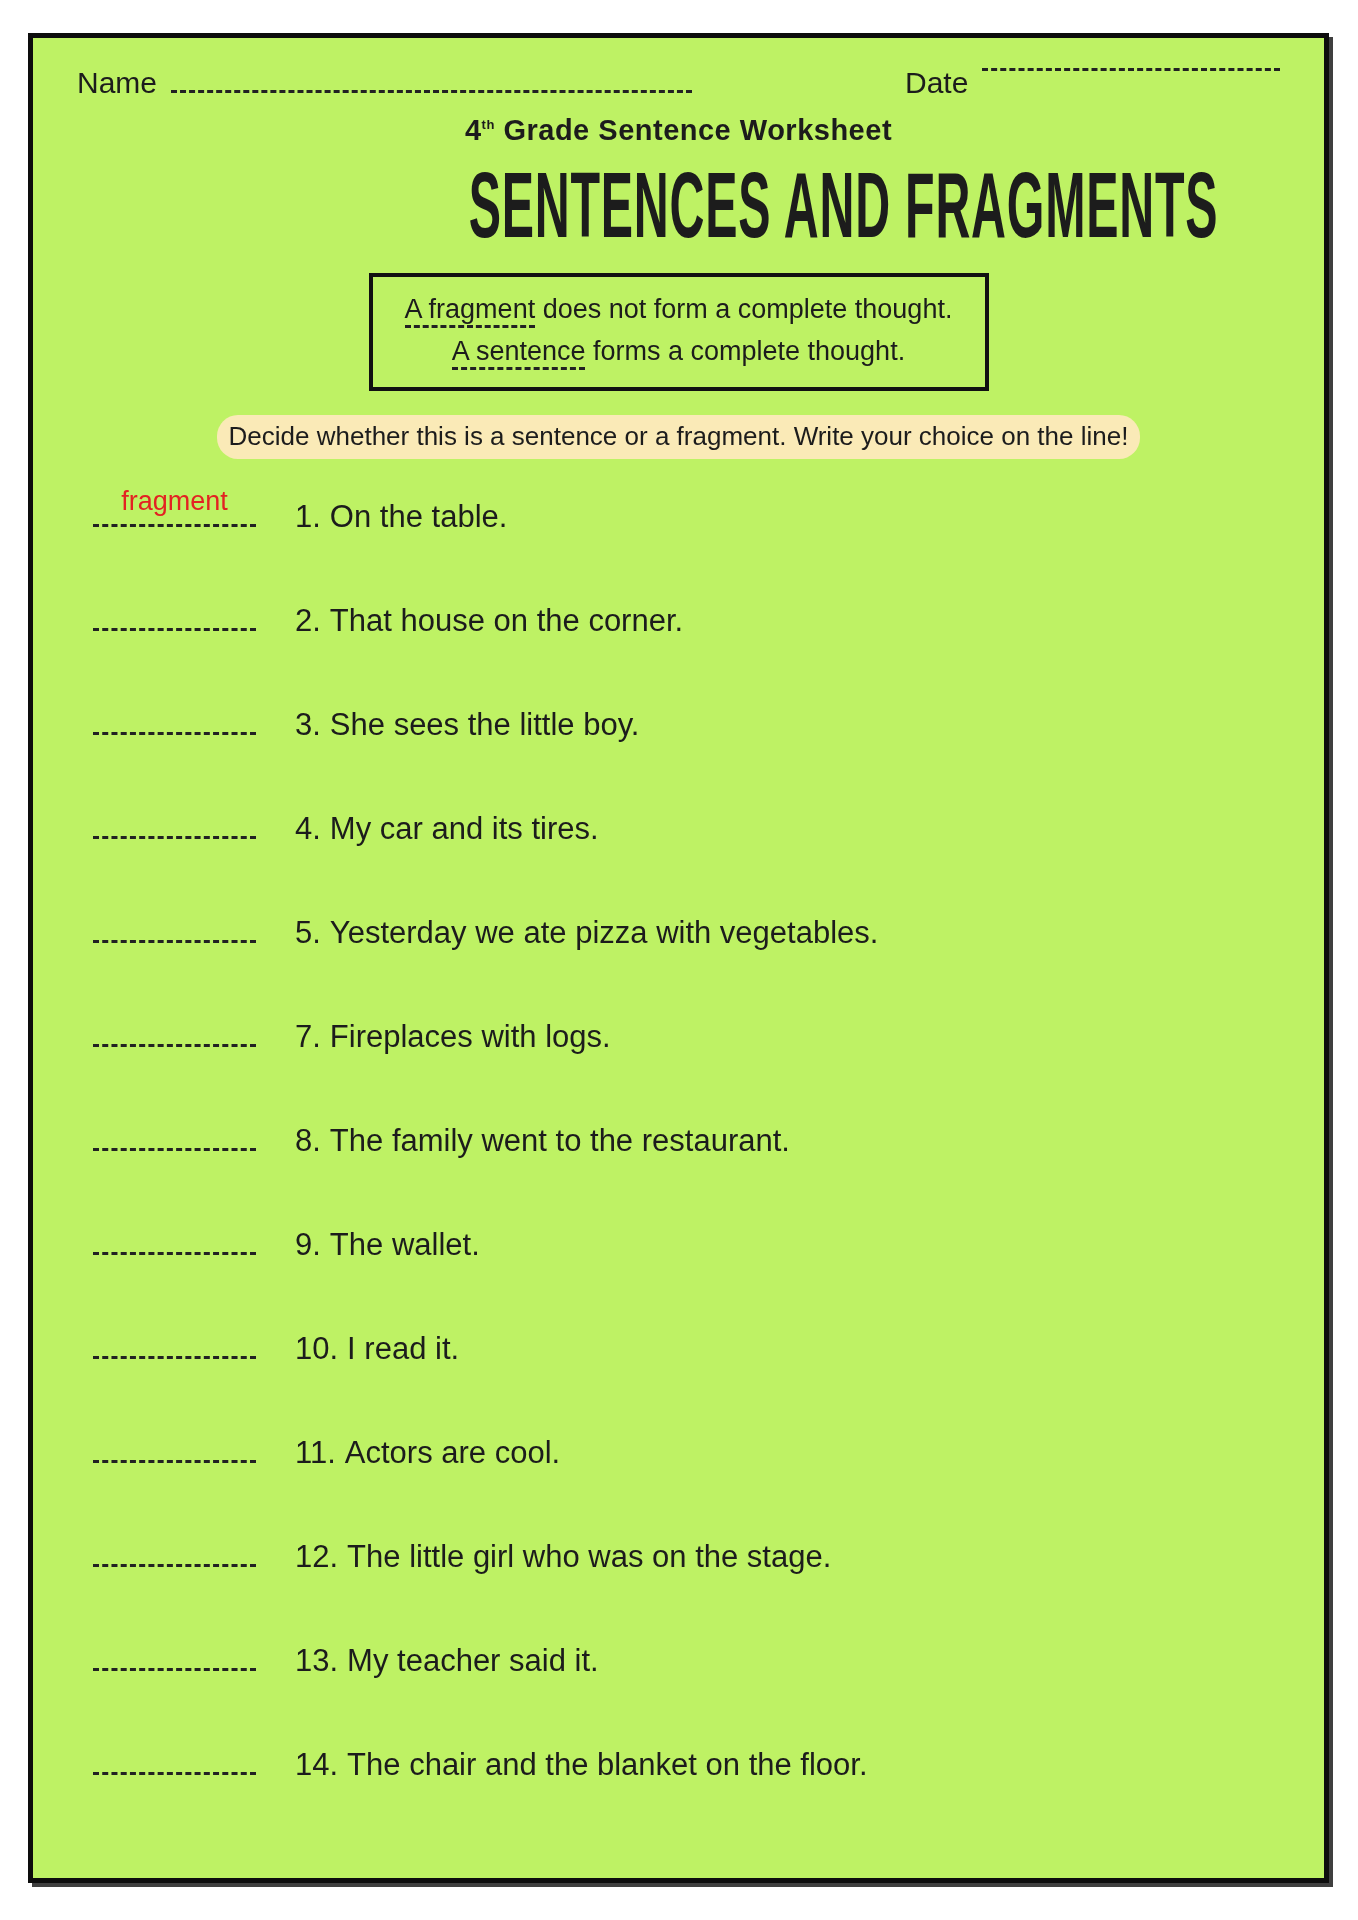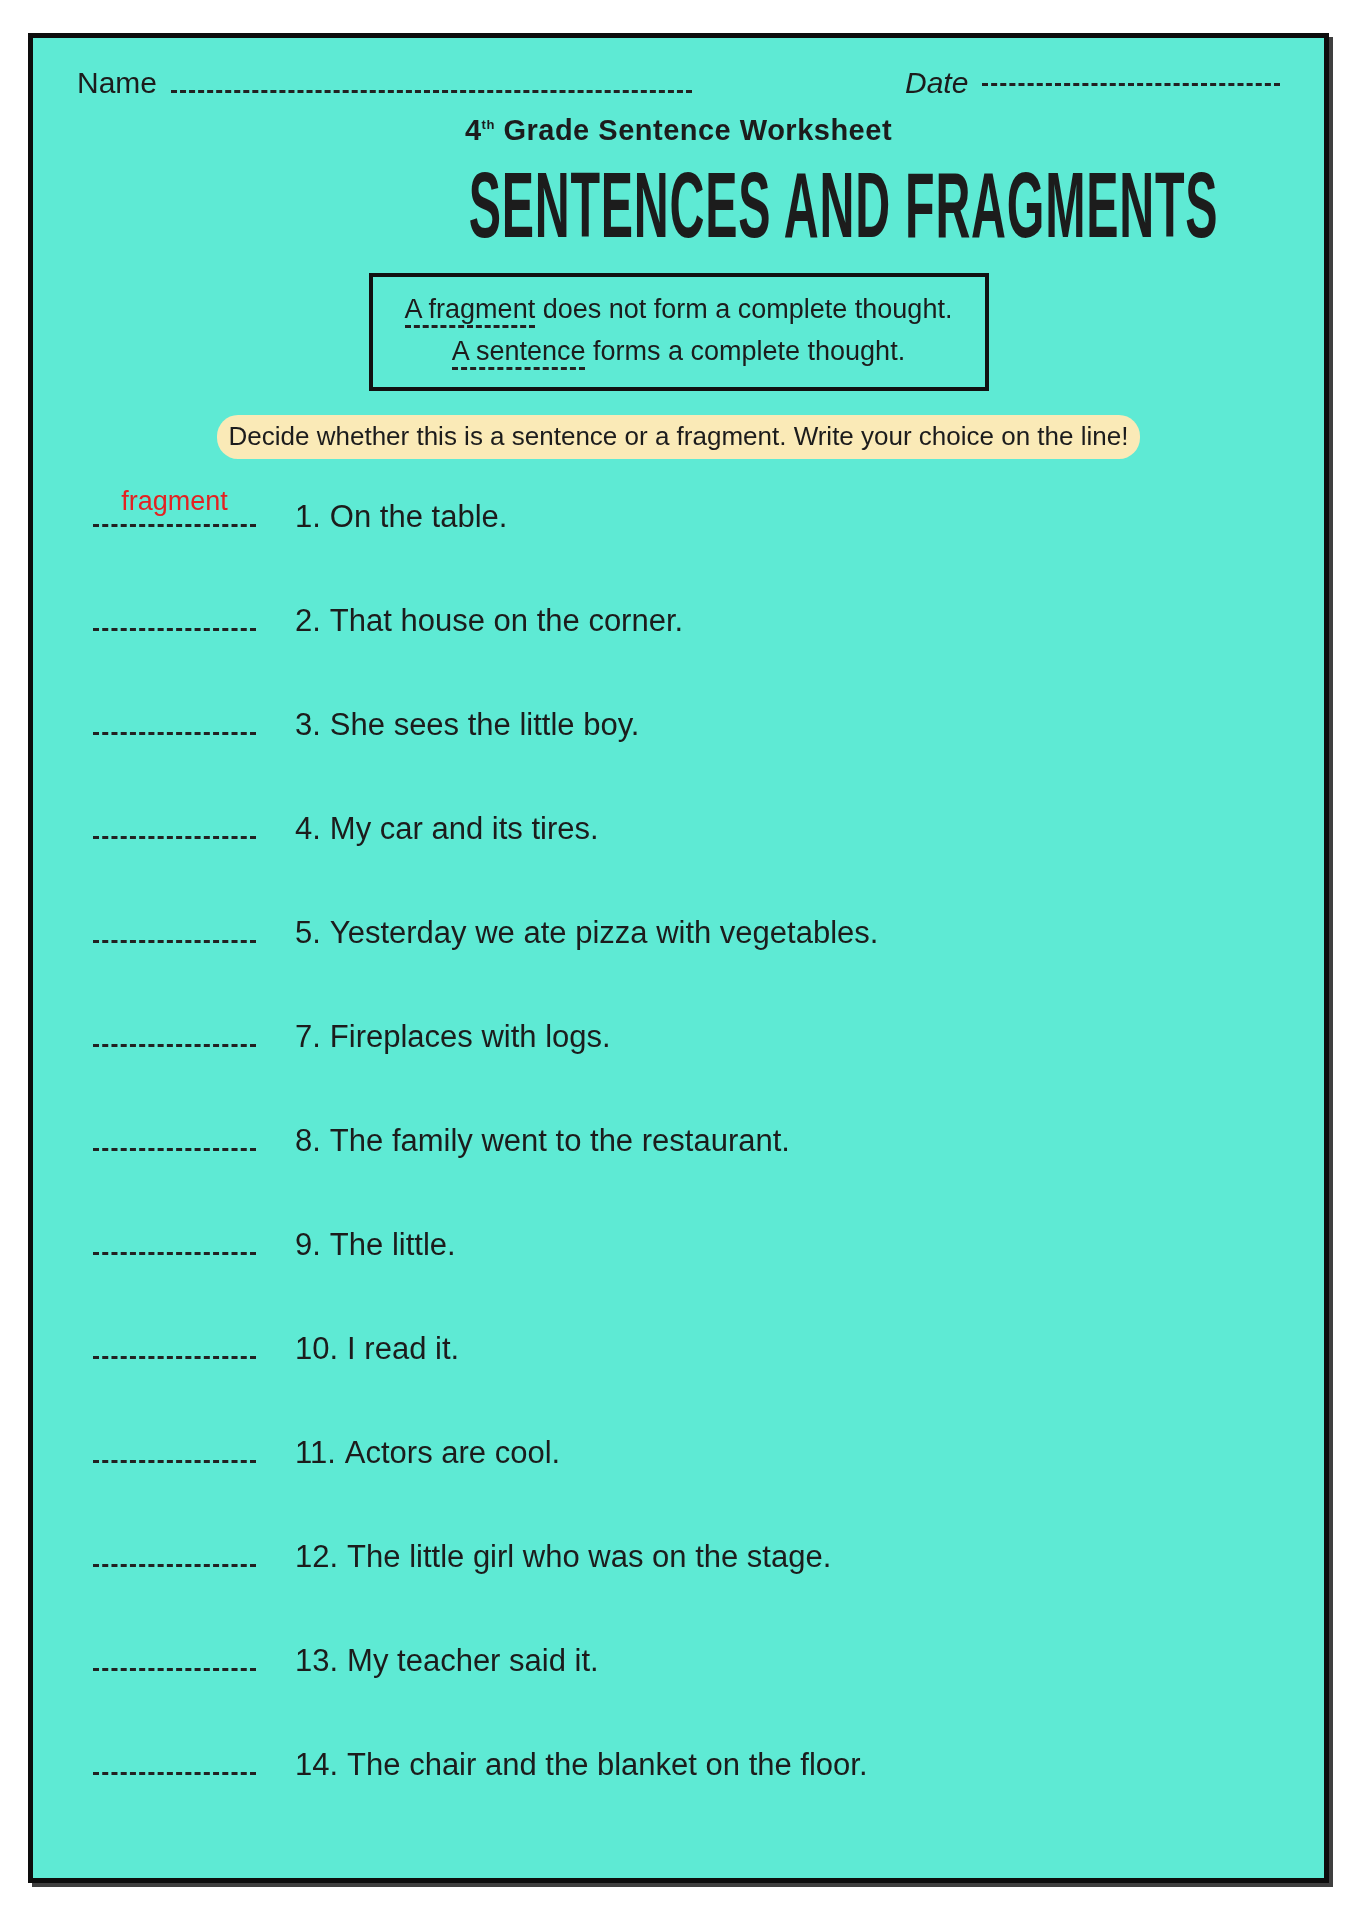--- a/index.html
+++ b/index.html
@@ -14,32 +14,32 @@
   }
   .frame {
     position: absolute;
     left: 28px;
     top: 33px;
     width: 1301px;
     height: 1850px;
     box-sizing: border-box;
     border: 5px solid #0d0d0d;
     box-shadow: 4px 4px 0 #3f3f3f;
-    background: #5eead4;
+    background: #bef264;
   }
   
   .header-row {
     display: flex;
     justify-content: space-between;
     align-items: baseline;
     margin: 28px 44px 0 44px;
     font-size: 30px;
   }
   .name-group { display: flex; align-items: baseline; width: 615px; }
-  .date-group { display: flex; align-items: center; width: 375px; font-style: italic; }
+  .date-group { display: flex; align-items: flex-start; width: 375px; }
   .field-label { white-space: nowrap; }
   .write-line {
     flex: 1;
     border-bottom: 3px dashed #222;
     margin-left: 14px;
     height: 2px;
   }
   
   .subtitle {
     text-align: center;
@@ -203,21 +203,21 @@
     <span class="sentence">
       <span class="num">8.</span><span>The family went to the restaurant.</span>
     </span>
   </div>
 
   <div class="row">
     <span class="blank">
       <span class="answer" style="color: rgb(227, 34, 34);"></span>
     </span>
     <span class="sentence">
-      <span class="num">9.</span><span>The little.</span>
+      <span class="num">9.</span><span>The wallet.</span>
     </span>
   </div>
 
   <div class="row">
     <span class="blank">
       <span class="answer" style="color: rgb(227, 34, 34);"></span>
     </span>
     <span class="sentence">
       <span class="num">10.</span><span>I read it.</span>
     </span>

